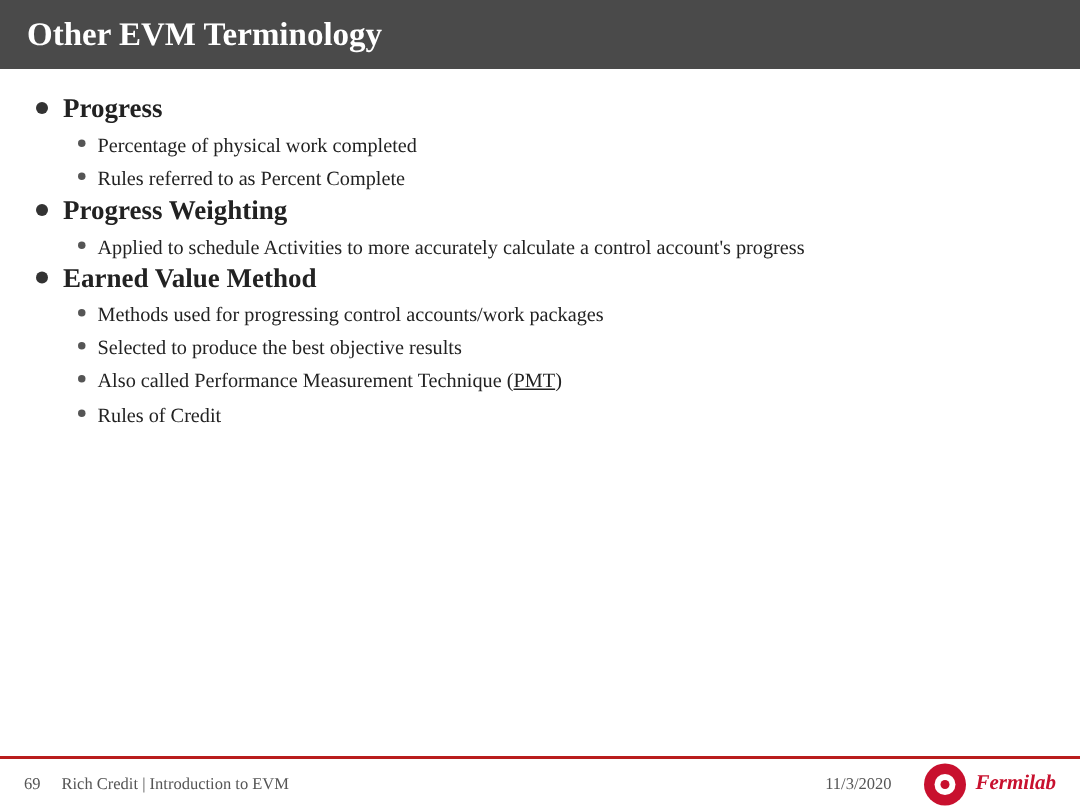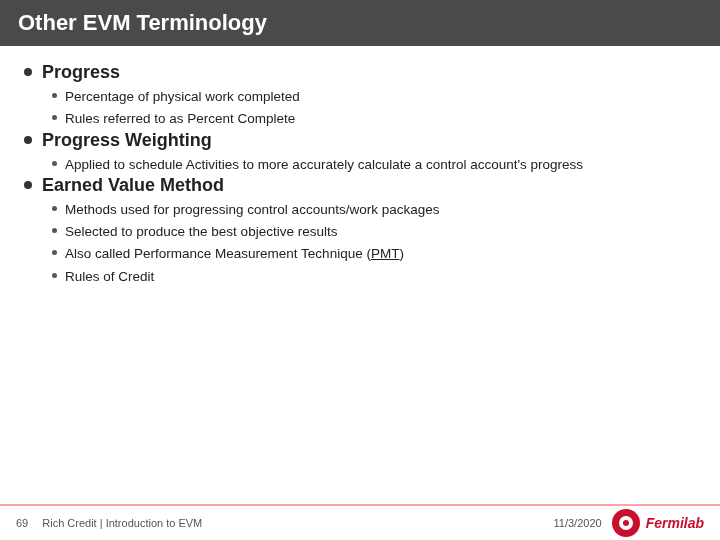--- a/index.html
+++ b/index.html
@@ -12,20 +12,21 @@
       overflow: hidden;
       position: relative;
     }
 
     .slide {
       width: 720px;
       height: 540px;
       display: flex;
       flex-direction: column;
       position: relative;
+      font-family: Liberation Serif, serif;
     }
 
     .title-bar {
       background: #4a4a4a;
       padding: 10px 18px;
       display: flex;
       align-items: center;
     }
 
     .title-bar h1 {
@@ -97,21 +98,21 @@
     }
 
     .sub-bullet-text u {
       text-decoration: underline;
     }
 
     .footer {
       height: 36px;
       display: flex;
       padding: 0 16px;
-      border-top: 2px solid #fca5a5;
+      border-top: 2px solid #b91c1c;
       justify-content: space-between;
     }
 
     .footer-left {
       display: flex;
       align-items: center;
       gap: 14px;
     }
 
     .footer-page {
@@ -240,21 +241,21 @@
 
   <div class="footer">
     <div class="footer-left">
       <span class="footer-page">69</span>
       <span class="footer-title">
         <span>Rich Credit</span>
         <span>|</span>
         <span>Introduction to EVM</span>
       </span>
     </div>
-    <div style="display:flex; align-items:center; gap:10px;">
+    <div style="display:flex; align-items:center; gap:22px;">
       <span class="footer-date">11/3/2020</span>
       <div class="fermilab-logo">
         <div class="logo-circle">
           <div class="logo-inner">
             <div class="logo-dot"></div>
           </div>
         </div>
         <span class="fermilab-name">Fermilab</span>
       </div>
     </div>

